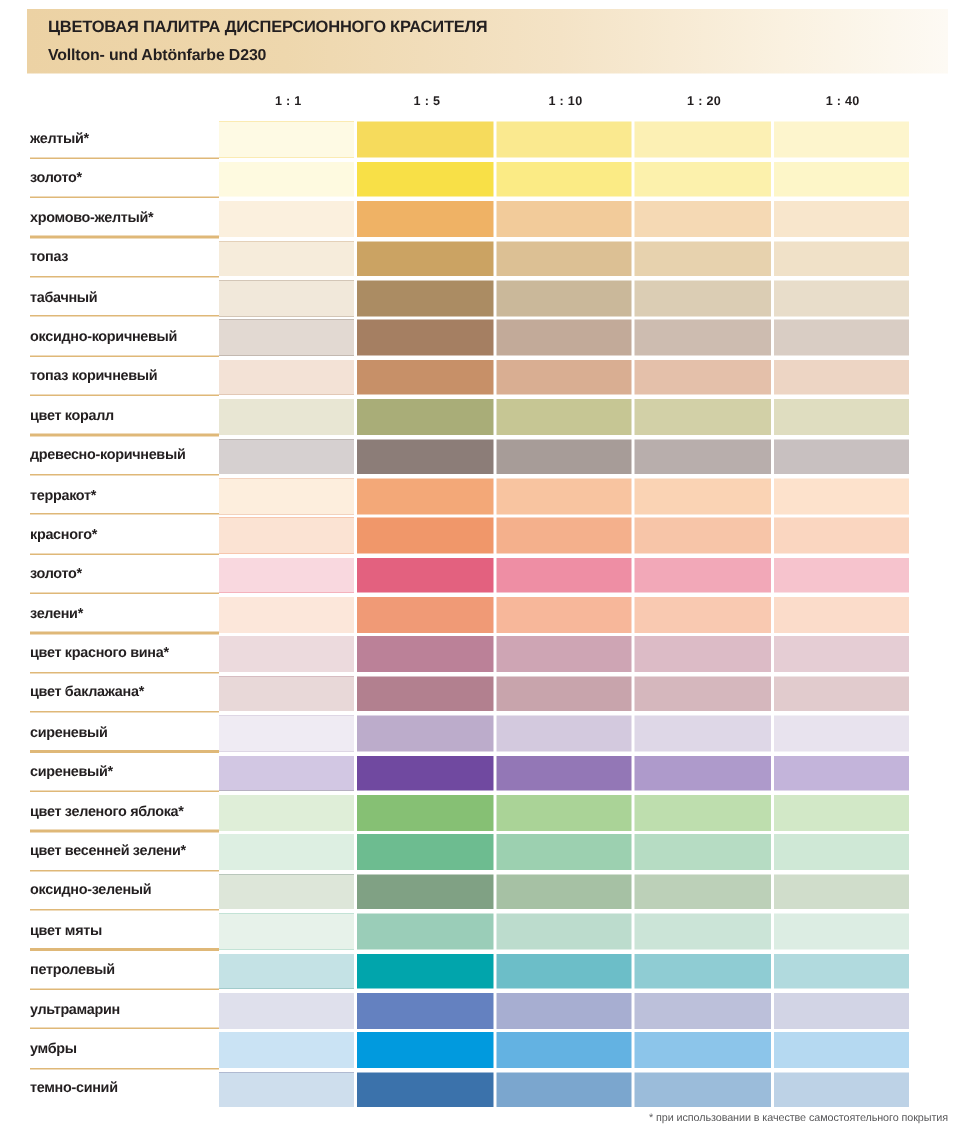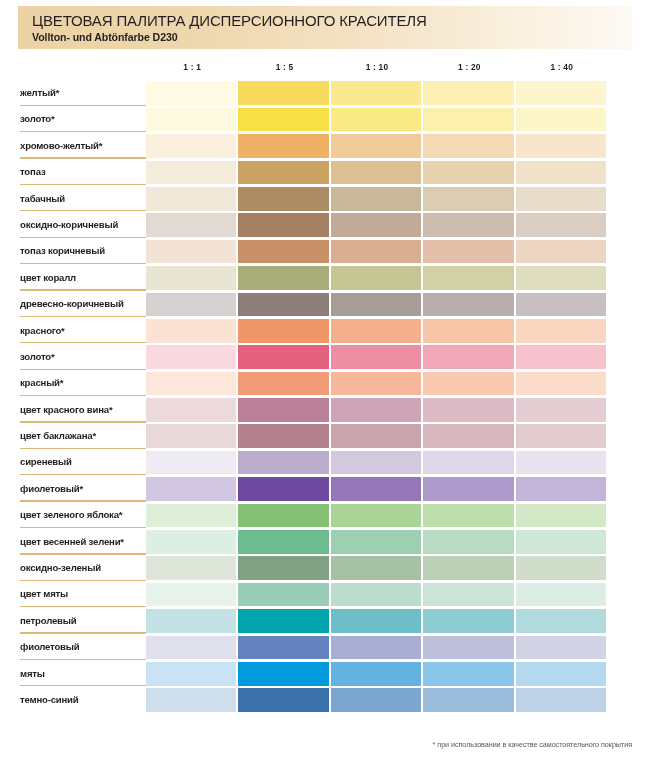--- a/index.html
+++ b/index.html
@@ -23,22 +23,22 @@
     top: 6px;
     width: 614px;
     height: 43px;
     background: linear-gradient(to right, #ecd2a4 0%, #eed7ad 28%, #f4e3c6 58%, #faf1e0 82%, #fdfaf4 100%);
     padding: 0;
   }
   .header-title {
     position: absolute;
     left: 14px;
     top: 6px;
-    font-size: 15px;
-    font-weight: normal;
+    font-size: 11px;
+    font-weight: bold;
     letter-spacing: -0.15px;
     color: #231f20;
     white-space: nowrap;
   }
   .header-subtitle {
     position: absolute;
     left: 14px;
     top: 25px;
     font-size: 10.6px;
     font-weight: bold;
@@ -281,20 +281,34 @@
           <span class="chip-code" style="color: rgb(255, 255, 255);">113 Holzbraun</span>
         </div>
         <div class="chip d1" style="background: rgb(140, 125, 120);"></div>
         <div class="chip d2" style="background: rgb(167, 156, 152);"></div>
         <div class="chip d3" style="background: rgb(184, 174, 172);"></div>
         <div class="chip d4" style="background: rgb(200, 192, 192);"></div>
         <div class="chip d5" style="background: rgb(214, 208, 208);"></div>
       </div>
     </div>
     <div class="row">
+      <div class="row-label">терракот*</div>
+      <div class="row-rule" style="background: rgb(223, 184, 120);"></div>
+      <div class="chips">
+        <div class="chip base" style="background: rgb(211, 112, 60);">
+          <span class="chip-code" style="color: rgb(255, 255, 255);">134 Terrakotta*</span>
+        </div>
+        <div class="chip d1" style="background: rgb(243, 168, 120);"></div>
+        <div class="chip d2" style="background: rgb(248, 196, 160);"></div>
+        <div class="chip d3" style="background: rgb(250, 211, 180);"></div>
+        <div class="chip d4" style="background: rgb(253, 226, 204);"></div>
+        <div class="chip d5" style="background: rgb(253, 238, 221);"></div>
+      </div>
+    </div>
+    <div class="row">
       <div class="row-label">красного*</div>
       <div class="row-rule" style="background: rgb(223, 184, 120);"></div>
       <div class="chips">
         <div class="chip base" style="background: rgb(232, 82, 14);">
           <span class="chip-code" style="color: rgb(255, 255, 255);">102 Orange*</span>
         </div>
         <div class="chip d1" style="background: rgb(240, 151, 106);"></div>
         <div class="chip d2" style="background: rgb(244, 176, 140);"></div>
         <div class="chip d3" style="background: rgb(247, 197, 168);"></div>
         <div class="chip d4" style="background: rgb(250, 214, 192);"></div>
@@ -309,21 +323,21 @@
           <span class="chip-code" style="color: rgb(255, 255, 255);">103 Rot*</span>
         </div>
         <div class="chip d1" style="background: rgb(227, 97, 127);"></div>
         <div class="chip d2" style="background: rgb(238, 142, 164);"></div>
         <div class="chip d3" style="background: rgb(242, 168, 184);"></div>
         <div class="chip d4" style="background: rgb(246, 195, 205);"></div>
         <div class="chip d5" style="background: rgb(249, 216, 223);"></div>
       </div>
     </div>
     <div class="row">
-      <div class="row-label">красный*</div>
+      <div class="row-label">зелени*</div>
       <div class="row-rule" style="background: rgb(223, 184, 120);"></div>
       <div class="chips">
         <div class="chip base" style="background: rgb(217, 117, 72);">
           <span class="chip-code" style="color: rgb(255, 255, 255);">136 Coralle*</span>
         </div>
         <div class="chip d1" style="background: rgb(240, 154, 118);"></div>
         <div class="chip d2" style="background: rgb(247, 183, 154);"></div>
         <div class="chip d3" style="background: rgb(249, 201, 177);"></div>
         <div class="chip d4" style="background: rgb(251, 220, 202);"></div>
         <div class="chip d5" style="background: rgb(252, 231, 218);"></div>
@@ -365,21 +379,21 @@
           <span class="chip-code" style="color: rgb(255, 255, 255);">124 Flieder</span>
         </div>
         <div class="chip d1" style="background: rgb(188, 172, 203);"></div>
         <div class="chip d2" style="background: rgb(211, 201, 222);"></div>
         <div class="chip d3" style="background: rgb(222, 215, 231);"></div>
         <div class="chip d4" style="background: rgb(232, 227, 238);"></div>
         <div class="chip d5" style="background: rgb(239, 235, 243);"></div>
       </div>
     </div>
     <div class="row">
-      <div class="row-label">фиолетовый*</div>
+      <div class="row-label">сиреневый*</div>
       <div class="row-rule" style="background: rgb(223, 184, 120);"></div>
       <div class="chips">
         <div class="chip base" style="background: rgb(61, 54, 68);">
           <span class="chip-code" style="color: rgb(255, 255, 255);">123 Violett*</span>
         </div>
         <div class="chip d1" style="background: rgb(112, 73, 160);"></div>
         <div class="chip d2" style="background: rgb(147, 119, 182);"></div>
         <div class="chip d3" style="background: rgb(174, 154, 203);"></div>
         <div class="chip d4" style="background: rgb(195, 180, 218);"></div>
         <div class="chip d5" style="background: rgb(210, 199, 227);"></div>
@@ -449,35 +463,35 @@
           <span class="chip-code" style="color: rgb(255, 255, 255);">126 Petrol</span>
         </div>
         <div class="chip d1" style="background: rgb(1, 165, 172);"></div>
         <div class="chip d2" style="background: rgb(108, 190, 200);"></div>
         <div class="chip d3" style="background: rgb(143, 204, 211);"></div>
         <div class="chip d4" style="background: rgb(177, 218, 222);"></div>
         <div class="chip d5" style="background: rgb(196, 226, 229);"></div>
       </div>
     </div>
     <div class="row">
-      <div class="row-label">фиолетовый</div>
+      <div class="row-label">ультрамарин</div>
       <div class="row-rule" style="background: rgb(223, 184, 120);"></div>
       <div class="chips">
         <div class="chip base" style="background: rgb(19, 81, 180);">
           <span class="chip-code" style="color: rgb(255, 255, 255);">129 Ultramarinblau</span>
         </div>
         <div class="chip d1" style="background: rgb(100, 129, 192);"></div>
         <div class="chip d2" style="background: rgb(167, 174, 209);"></div>
         <div class="chip d3" style="background: rgb(188, 192, 218);"></div>
         <div class="chip d4" style="background: rgb(210, 212, 229);"></div>
         <div class="chip d5" style="background: rgb(223, 224, 236);"></div>
       </div>
     </div>
     <div class="row">
-      <div class="row-label">мяты</div>
+      <div class="row-label">умбры</div>
       <div class="row-rule" style="background: rgb(223, 184, 120);"></div>
       <div class="chips">
         <div class="chip base" style="background: rgb(16, 72, 155);">
           <span class="chip-code" style="color: rgb(255, 255, 255);">106 Blau</span>
         </div>
         <div class="chip d1" style="background: rgb(1, 154, 222);"></div>
         <div class="chip d2" style="background: rgb(99, 178, 226);"></div>
         <div class="chip d3" style="background: rgb(140, 197, 234);"></div>
         <div class="chip d4" style="background: rgb(181, 217, 241);"></div>
         <div class="chip d5" style="background: rgb(202, 227, 244);"></div>

